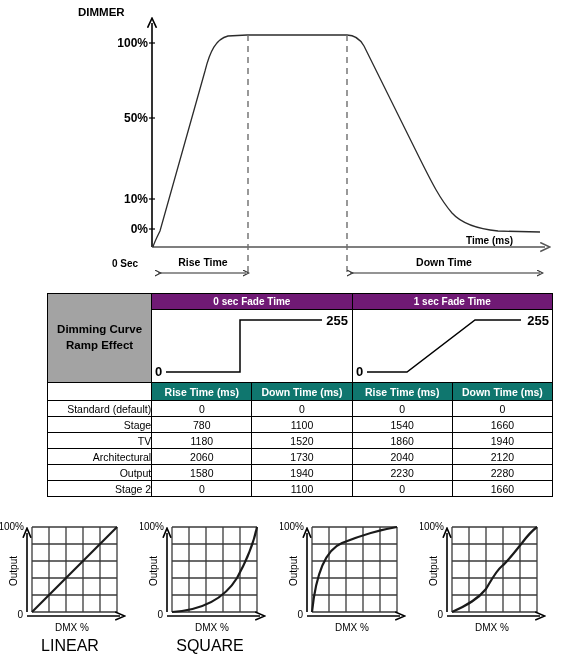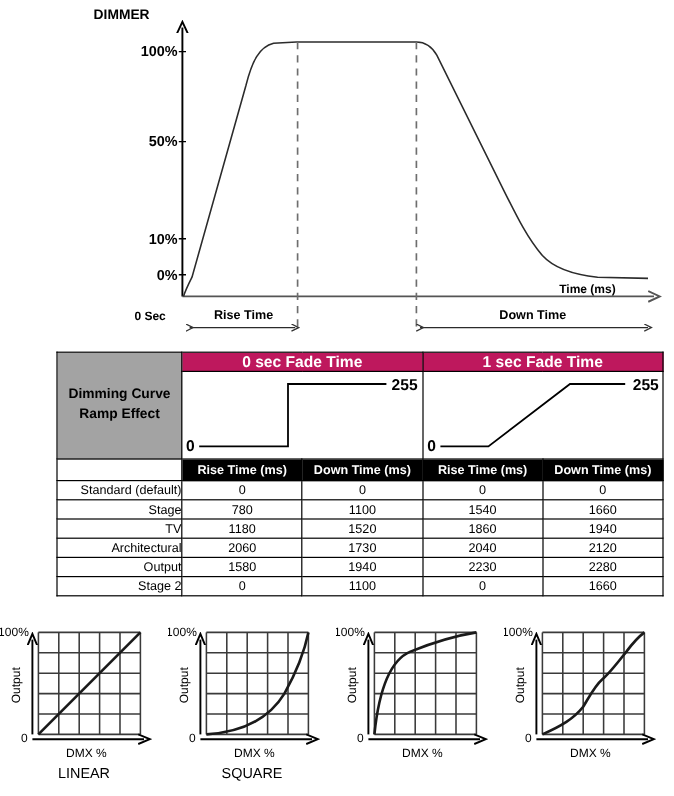--- a/index.html
+++ b/index.html
@@ -59,23 +59,23 @@
     width: 506px;
     border-collapse: collapse;
     table-layout: fixed;
   }
   #curve-table td, #curve-table th {
     border: 1.5px solid #000;
     padding: 0;
     margin: 0;
   }
   .hdr-black {
-    background: #be185d;
+    background: #701a75;
     color: #ffffff;
-    font-size: 13px;
+    font-size: 10px;
     font-weight: bold;
     text-align: center;
     height: 15px;
     font-family: "Liberation Sans", sans-serif;
   }
   .corner-cell {
     background: #a3a3a3;
     text-align: center;
     vertical-align: middle;
     font-size: 11.5px;
@@ -83,21 +83,21 @@
     line-height: 1.35;
     font-family: "Liberation Sans", sans-serif;
   }
   .ramp-cell {
     background: #ffffff;
     padding: 0;
     height: 72px;
   }
   .ramp-cell svg { display: block; }
   .col-hdr {
-    background: #000000;
+    background: #0f766e;
     color: #ffffff;
     font-size: 10.5px;
     font-weight: bold;
     text-align: center;
     height: 17px;
     font-family: "Liberation Sans", sans-serif;
   }
   .blank-hdr {
     background: #ffffff;
     height: 17px;
@@ -132,21 +132,21 @@
     height: 148px;
     position: relative;
   }
   .mini-plot svg { display: block; }
   .mini-caption {
     position: absolute;
     left: 0;
     top: 122px;
     width: 140px;
     text-align: center;
-    font-size: 12px;
+    font-size: 16px;
     font-family: "Liberation Sans", sans-serif;
     color: #000;
   }
   .mini-axis-text {
     font-family: "Liberation Sans", sans-serif;
     font-size: 10px;
     fill: #000;
   }
   .mini-pct-text {
     font-family: "Liberation Sans", sans-serif;

